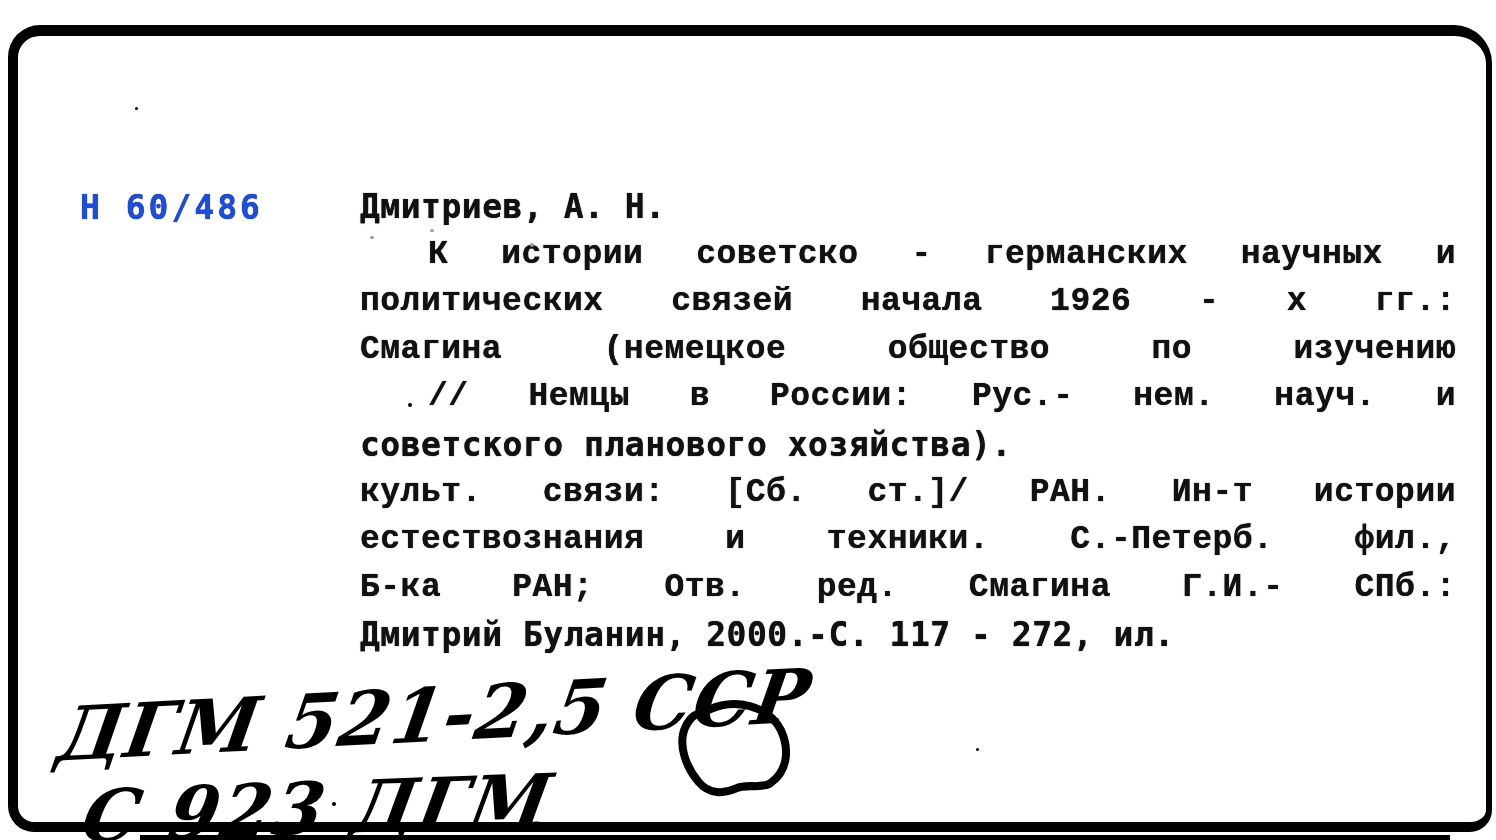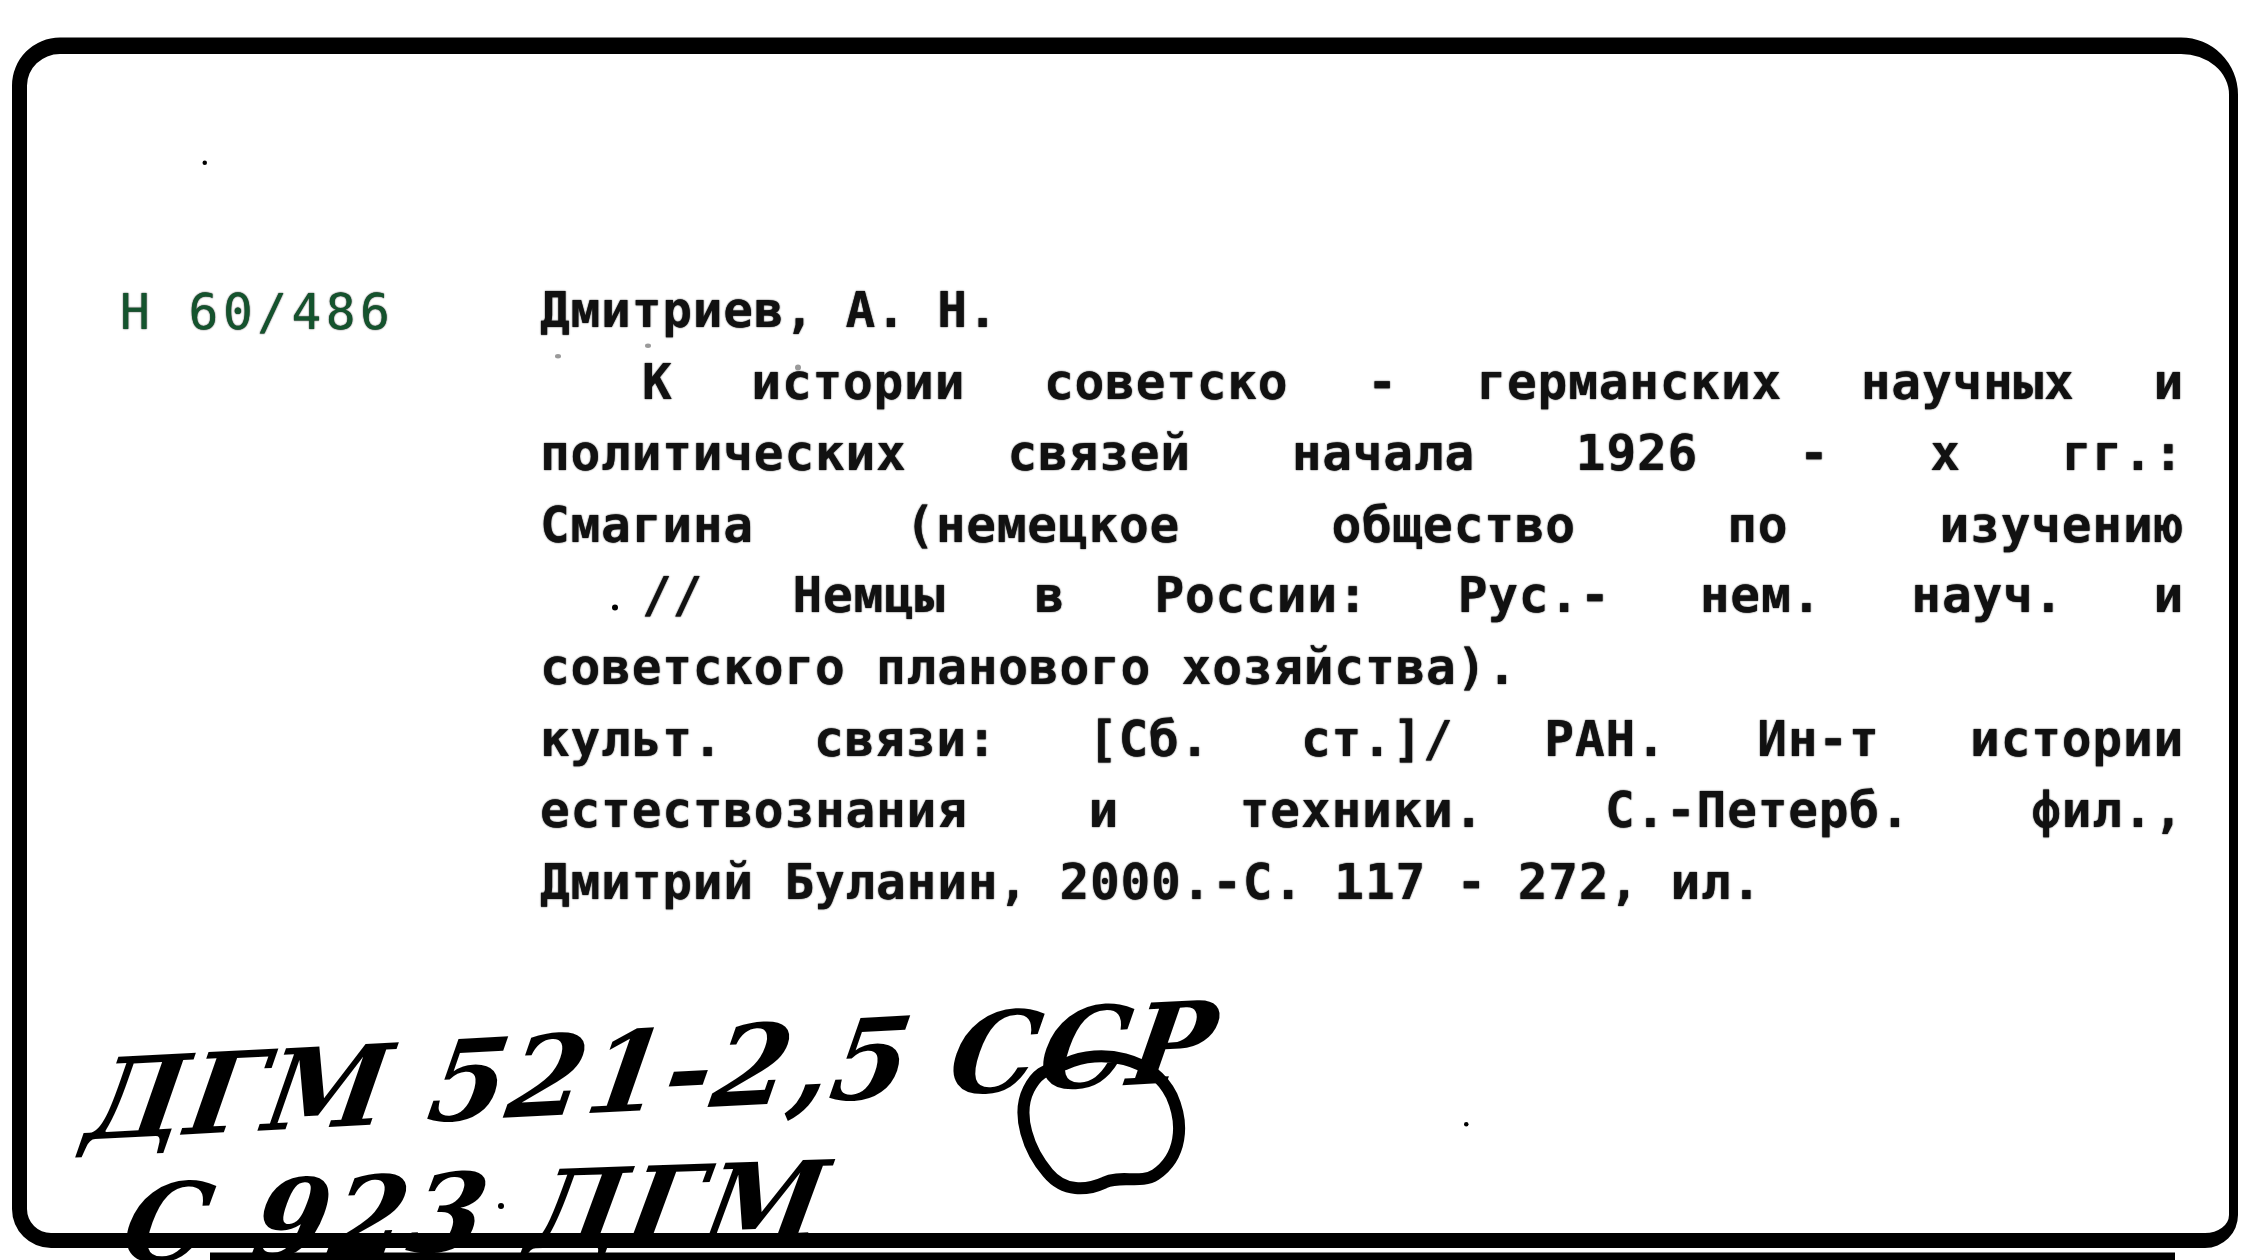--- a/index.html
+++ b/index.html
@@ -12,35 +12,35 @@
     box-sizing:border-box;background:#ffffff;
     border-style:solid;border-color:#000;
     border-top-width:11px;border-left-width:10px;border-right-width:6px;border-bottom-width:10px;
     border-radius:32px 38px 22px 26px;
   }
   .bottom-artifact{
     position:absolute;left:140px;top:835px;width:1310px;height:5px;background:#000;
   }
   .call-number{
     position:absolute;left:62px;top:152px;width:240px;
-    font-size:33px;font-weight:normal;color:#14532d;letter-spacing:3px;
+    font-size:33px;font-weight:bold;color:#1d4ed8;letter-spacing:3px;
     text-shadow:0 0 1px #000;white-space:nowrap;
   }
   .textblock{
     position:absolute;left:342px;top:147px;width:1096px;
     font-size:33px;font-weight:bold;color:#111;
     text-shadow:0 0 1px #000;
   }
   .line{
     height:47.6px;line-height:47.6px;white-space:nowrap;overflow:visible;
     letter-spacing:0.5px;
   }
   .line.j{
     white-space:normal;
-    text-align:justify;text-align-last:justify;text-justify:inter-word;
+    text-align:justify;text-align-last:justify;text-justify:inter-word;font-family:Liberation Mono, monospace;
   }
   .line.ind{padding-left:68px;box-sizing:border-box;}
   .handwriting{
     position:absolute;color:#000;
     font-family:"DejaVu Serif","Liberation Serif",serif;
     font-style:italic;font-weight:bold;white-space:nowrap;
   }
   .hw1{
     left:34px;top:656px;font-size:74px;letter-spacing:1px;
     transform:rotate(-3deg) skewX(-12deg);transform-origin:left bottom;
@@ -64,20 +64,21 @@
 
     <div class="textblock">
       <div class="line">Дмитриев, А. Н.</div>
       <div class="line j ind">К истории советско - германских научных и</div>
       <div class="line j">политических связей начала 1926 - х гг.:</div>
       <div class="line j">Смагина (немецкое общество по изучению</div>
       <div class="line j ind">// Немцы в России: Рус.- нем. науч. и</div>
       <div class="line">советского планового хозяйства).</div>
       <div class="line j">культ. связи: [Сб. ст.]/ РАН. Ин-т истории</div>
       <div class="line j">естествознания и техники. С.-Петерб. фил.,</div>
+      <div class="line j">Б-ка РАН; Отв. ред. Смагина Г.И.- СПб.:</div>
       <div class="line">Дмитрий Буланин, 2000.-С. 117 - 272, ил.</div>
     </div>
 
     <div class="handwriting hw1">ДГМ 521-2,5 ССР</div>
 
     <div class="handwriting hw2">С 923 ДГМ</div>
 
     <svg class="circle-mark" width="120" height="104" viewBox="0 0 112 96">
       <path d="M 34 8
                C 56 -2, 88 4, 100 28

